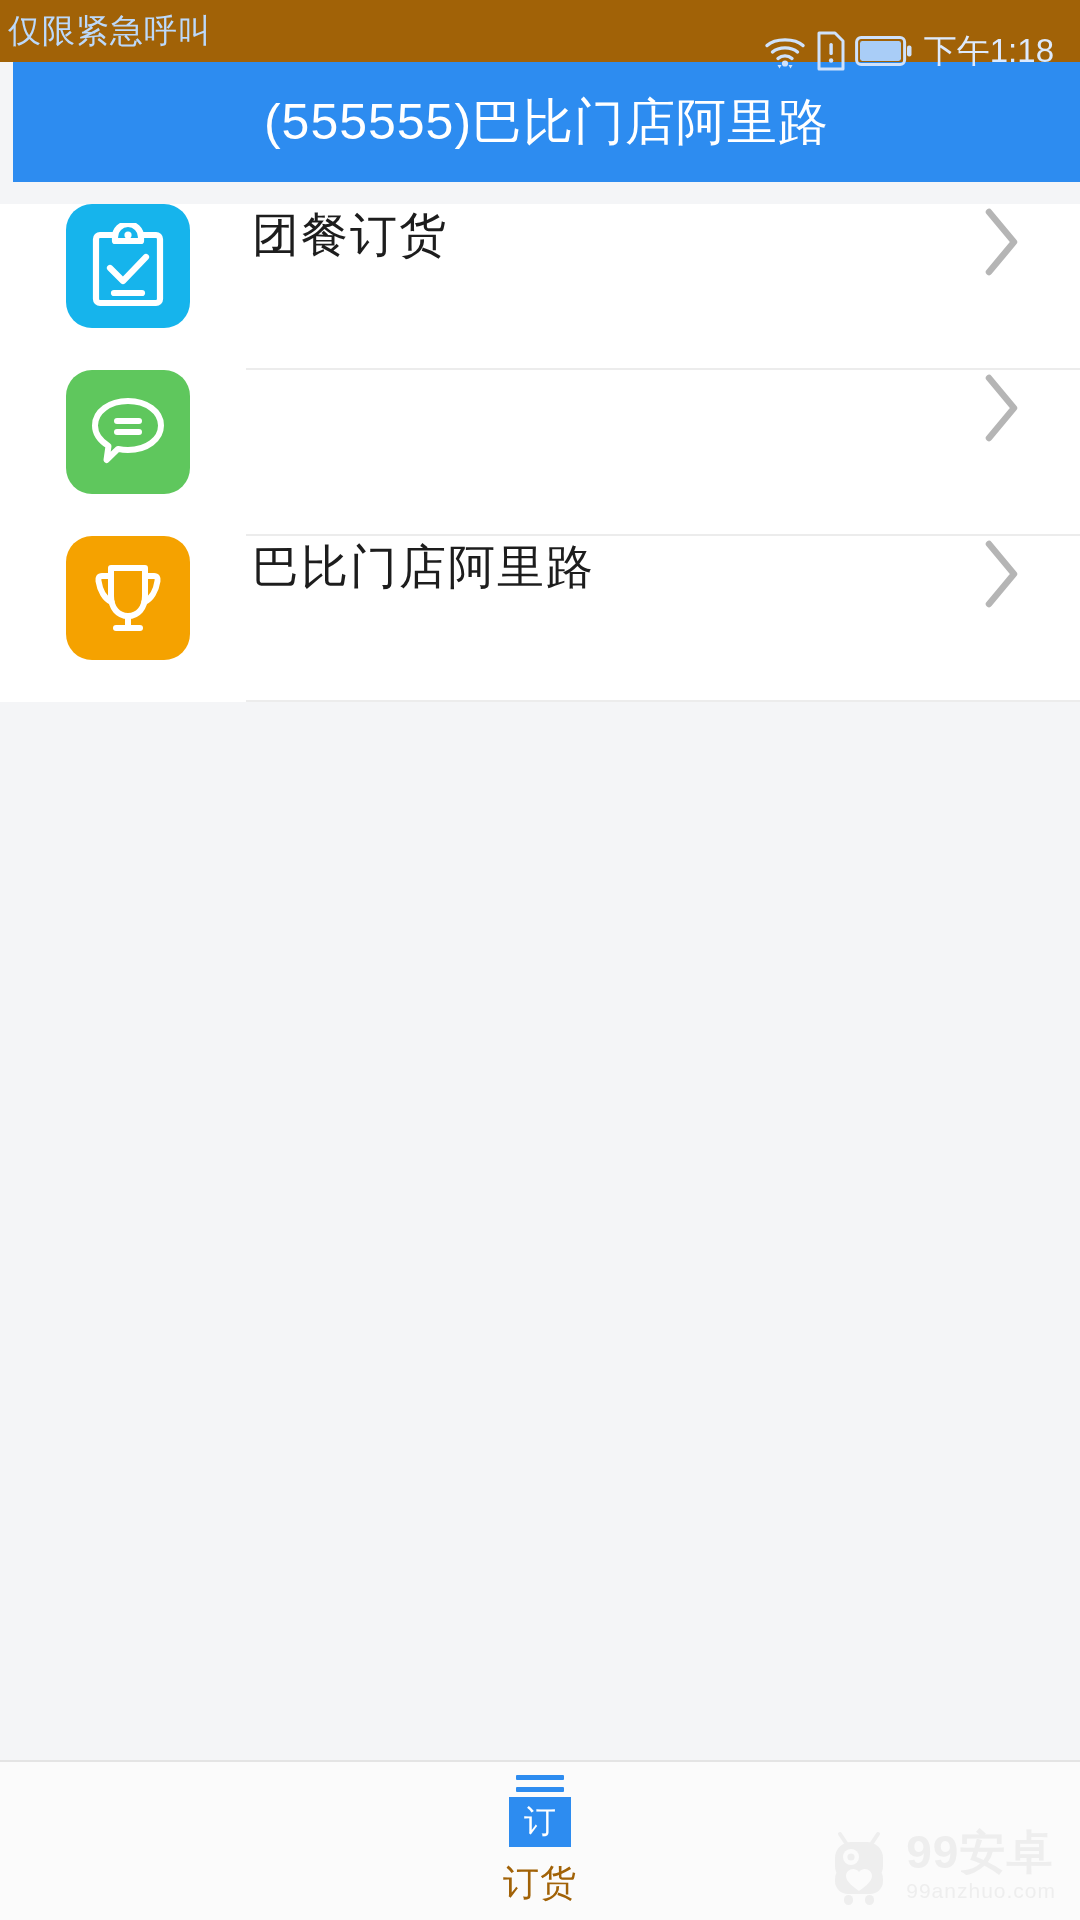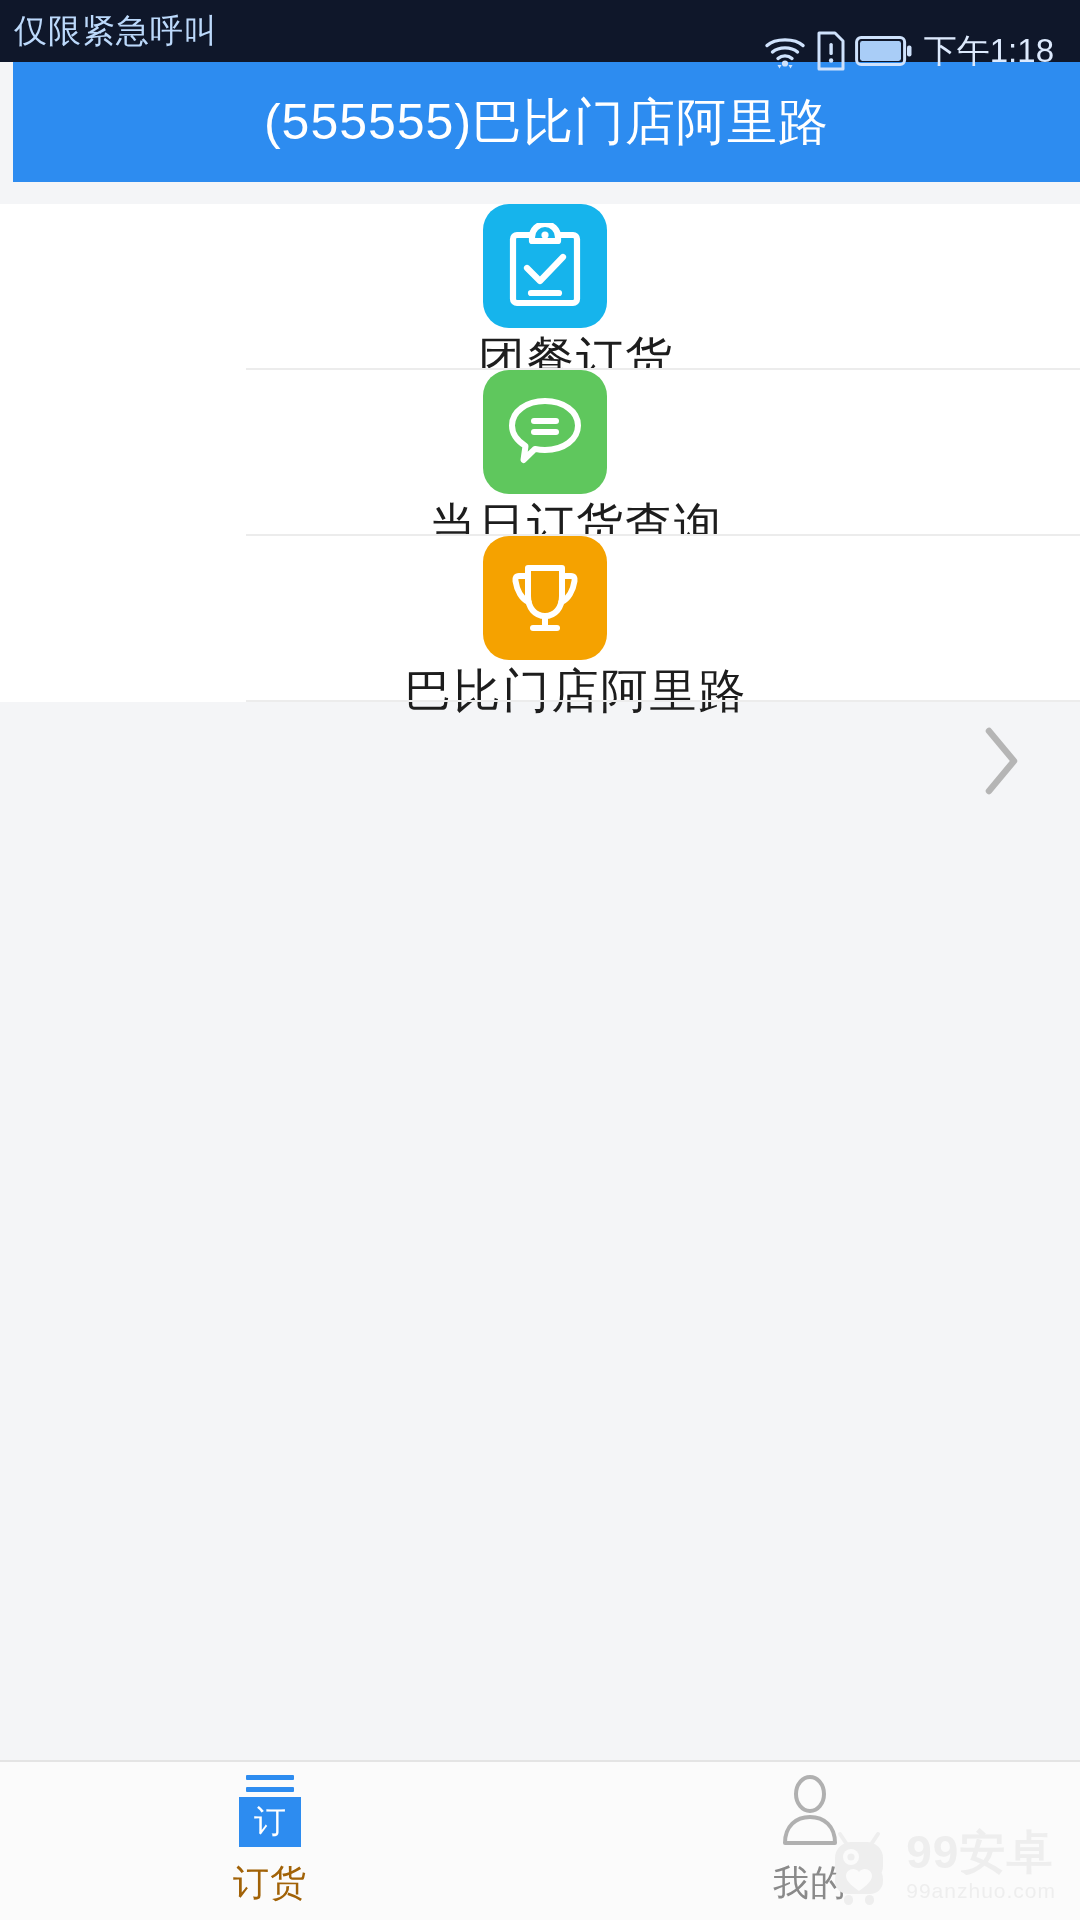--- a/index.html
+++ b/index.html
@@ -12,23 +12,23 @@
   #phone {
     position:relative;
     width:1080px; height:1920px;
     background:#f4f5f7;
     display:flex; flex-direction:column;
   }
 
   
   .statusbar {
     height:62px;
-    background:#0f172a;
+    background:#a16207;
     display:flex; align-items:center;
-    padding:0 26px 0 14px;
+    padding:0 26px 0 8px;
     flex:0 0 auto;
     position:relative;
   }
   .carrier {
     color:#bcd9fb;
     font-size:33px;
     letter-spacing:1px;
     white-space:nowrap;
   }
   .status-right {
@@ -68,27 +68,25 @@
     flex:0 0 auto;
   }
 
   
   .menu-list {
     background:#ffffff;
     flex:0 0 auto;
   }
   .menu-item {
     display:flex;
-    align-items:center;
     height:166px;
     padding-left:66px;
     padding-right:56px;
     position:relative;
     background:#ffffff;
-    flex-direction:column;
   }
   .menu-item .tile {
     width:124px; height:124px;
     border-radius:26px;
     display:flex; align-items:center; justify-content:center;
     flex:0 0 auto;
   }
   .menu-item .label {
     font-size:47px;
     color:#1d1d1d;
@@ -253,21 +251,20 @@
     <div class="menu-item">
       <div class="tile" style="background:#5fc75d;">
         <svg width="84" height="84" viewBox="0 0 84 84">
           <g fill="none" stroke="#ffffff" stroke-width="6" stroke-linecap="round" stroke-linejoin="round">
             <path d="M42 11 C60.5 11 75 21.5 75 35.5 C75 49.5 60.5 60 42 60 C38.5 60 35.2 59.6 32 58.9 L20.5 70 L22.5 56 C14.5 51 9 43.8 9 35.5 C9 21.5 23.5 11 42 11 Z"></path>
             <path d="M31 31 H53"></path>
             <path d="M31 42 H53"></path>
           </g>
         </svg>
       </div>
-      <div class="label">当日订货查询</div>
       <svg class="chev" width="44" height="76" viewBox="0 0 44 76">
         <path d="M9 8 L34 38 L9 68" fill="none" stroke="#b5b5b5" stroke-width="6.5" stroke-linecap="round" stroke-linejoin="round"></path>
       </svg>
       <div class="divider"></div>
     </div>
 
     <div class="menu-item">
       <div class="tile" style="background:#f5a200;">
         <svg width="84" height="84" viewBox="0 0 84 84">
           <g fill="none" stroke="#ffffff" stroke-width="6" stroke-linecap="round" stroke-linejoin="round">
@@ -296,29 +293,20 @@
       <div class="order-icon">
         <div class="l1"></div>
         <div class="l2"></div>
         <div class="box">
             <span>订</span>
           </div>
       </div>
       <div class="tab-label">订货</div>
     </div>
 
-    <div class="tab inactive">
-      <svg class="tab-icon" width="66" height="72" viewBox="0 0 66 72">
-        <g fill="none" stroke="#b0b0b0" stroke-width="4" stroke-linecap="round" stroke-linejoin="round">
-          <ellipse cx="33" cy="19" rx="14" ry="17"></ellipse>
-          <path d="M8 68 C8 51 19 42 33 42 C47 42 58 51 58 68 Z"></path>
-        </g>
-      </svg>
-      <div class="tab-label">我的</div>
-    </div>
 
     <div class="watermark">
       <svg width="74" height="86" viewBox="0 0 74 86">
         <g fill="#eeeeee">
           <path d="M18 12 L24 21" stroke="#eeeeee" stroke-width="4" stroke-linecap="round" fill="none"></path>
           <path d="M56 12 L50 21" stroke="#eeeeee" stroke-width="4" stroke-linecap="round" fill="none"></path>
           <rect x="13" y="20" width="48" height="40" rx="16"></rect>
           <rect x="13" y="44" width="48" height="28" rx="13"></rect>
           <rect x="22" y="73" width="9" height="10" rx="4.5"></rect>
           <rect x="43" y="73" width="9" height="10" rx="4.5"></rect>

